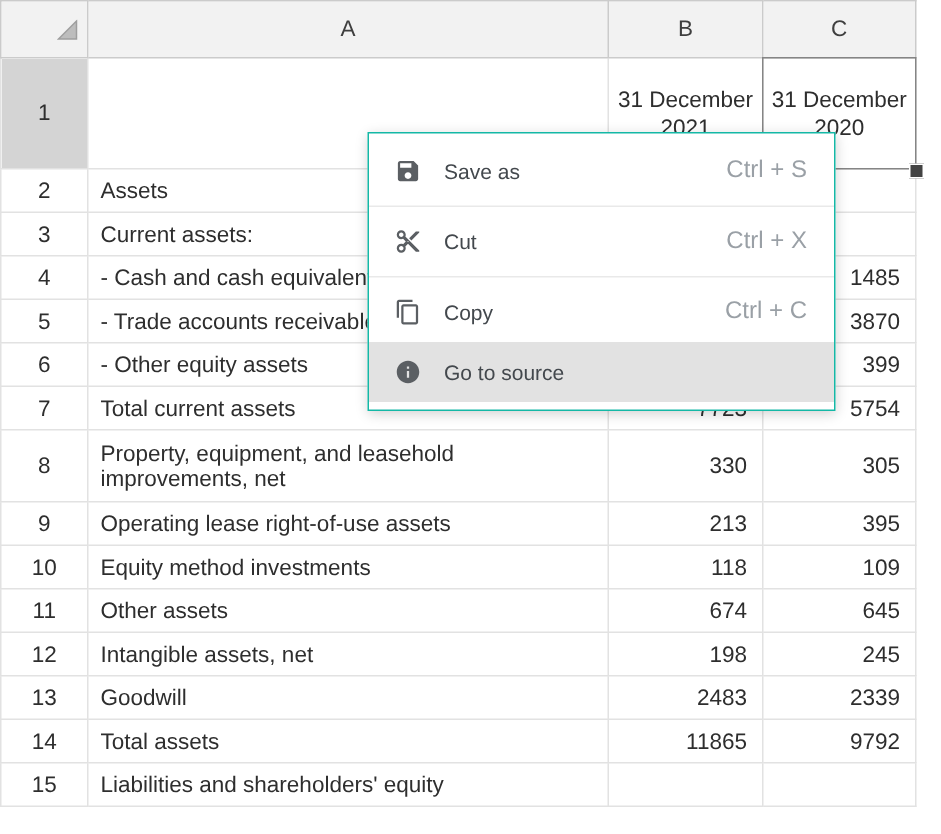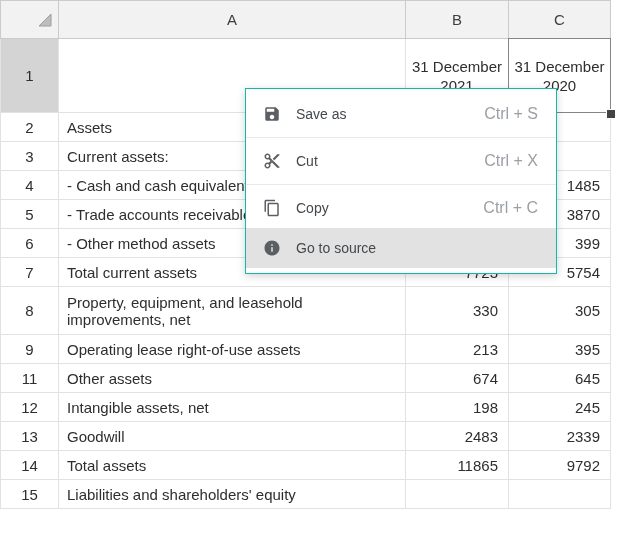--- a/index.html
+++ b/index.html
@@ -117,21 +117,21 @@
       <td class="cn">1485</td>
     </tr>
     <tr class="h29">
       <td class="gutter">5</td>
       <td class="ca">- Trade accounts receivable</td>
       <td class="cn"></td>
       <td class="cn">3870</td>
     </tr>
     <tr class="h29">
       <td class="gutter">6</td>
-      <td class="ca">- Other method assets</td>
+      <td class="ca">- Other equity assets</td>
       <td class="cn"></td>
       <td class="cn">399</td>
     </tr>
     <tr class="h29">
       <td class="gutter">7</td>
       <td class="ca">Total current assets</td>
       <td class="cn">7723</td>
       <td class="cn">5754</td>
     </tr>
     <tr class="h48">
@@ -140,20 +140,26 @@
       <td class="cn">330</td>
       <td class="cn">305</td>
     </tr>
     <tr class="h29">
       <td class="gutter">9</td>
       <td class="ca">Operating lease right-of-use assets</td>
       <td class="cn">213</td>
       <td class="cn">395</td>
     </tr>
     <tr class="h29">
+      <td class="gutter">10</td>
+      <td class="ca">Equity method investments</td>
+      <td class="cn">118</td>
+      <td class="cn">109</td>
+    </tr>
+    <tr class="h29">
       <td class="gutter">11</td>
       <td class="ca">Other assets</td>
       <td class="cn">674</td>
       <td class="cn">645</td>
     </tr>
     <tr class="h29">
       <td class="gutter">12</td>
       <td class="ca">Intangible assets, net</td>
       <td class="cn">198</td>
       <td class="cn">245</td>

